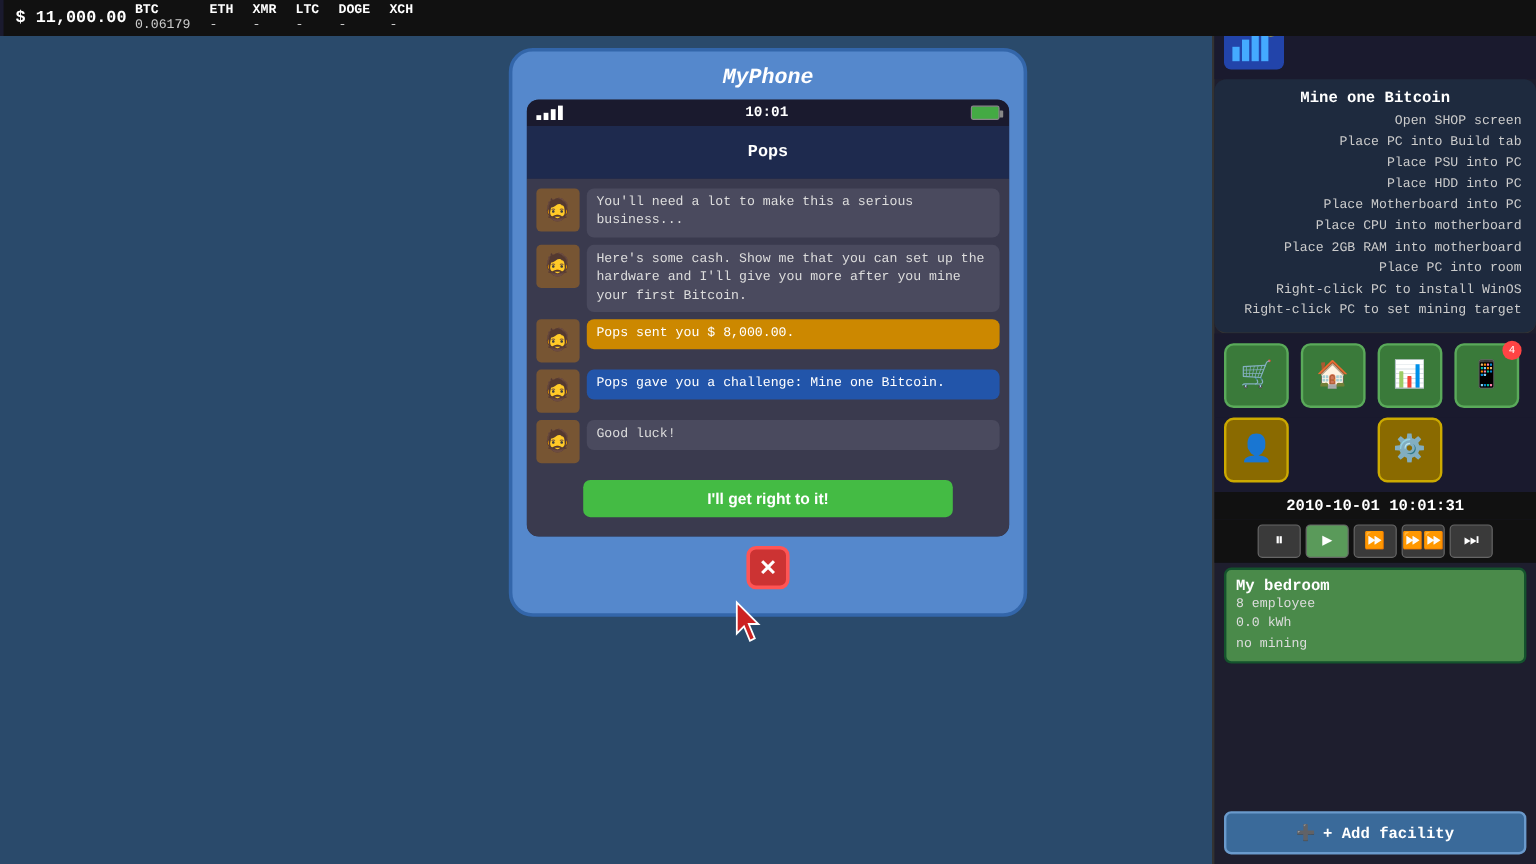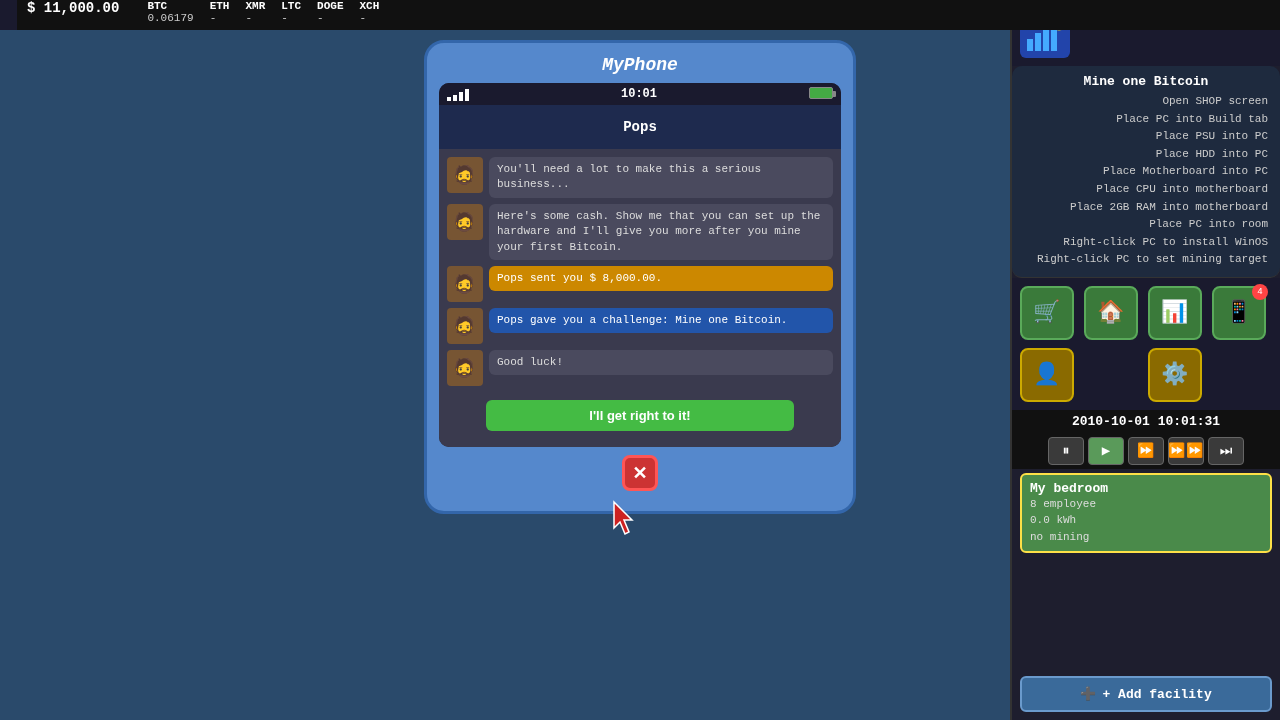--- a/index.html
+++ b/index.html
@@ -8,26 +8,27 @@
       height: 720px;
       background: #1a1a2e;
       font-family: 'Courier New', monospace;
       overflow: hidden;
       position: relative;
     }
 
     
     #top-bar {
       position: absolute;
-      top: 0; left: 17px; right: 0;
+      top: 0; left: 3px; right: 0;
       height: 30px;
       background: #111;
       display: flex;
+      align-items: center;
       padding: 0 10px;
-      gap: 28px;
+      gap: 7px;
       z-index: 10;
     }
     .money-display {
       color: #fff;
       font-size: 14px;
       font-weight: bold;
     }
     .crypto-ticker {
       display: flex;
       gap: 16px;
@@ -198,21 +199,21 @@
     }
     .facilities-label {
       color: #fff;
       font-size: 12px;
       font-weight: bold;
       text-align: center;
       padding: 4px 0;
     }
     .facility-card {
       background: #4a8a4a;
-      border: 2px solid #fde047;
+      border: 2px solid #14532d;
       border-radius: 6px;
       padding: 6px 8px;
       color: #fff;
     }
     .facility-name {
       font-size: 13px;
       font-weight: bold;
     }
     .facility-detail {
       font-size: 11px;
@@ -267,20 +268,21 @@
       background: #2a2a3e;
       border-radius: 10px;
       overflow: hidden;
     }
 
     
     #phone-status {
       background: #1a1a2e;
       display: flex;
       justify-content: space-between;
+      align-items: center;
       padding: 4px 8px;
     }
     .signal-bars {
       display: flex;
       gap: 2px;
       align-items: flex-end;
     }
     .bar {
       background: #fff;
       width: 4px;

